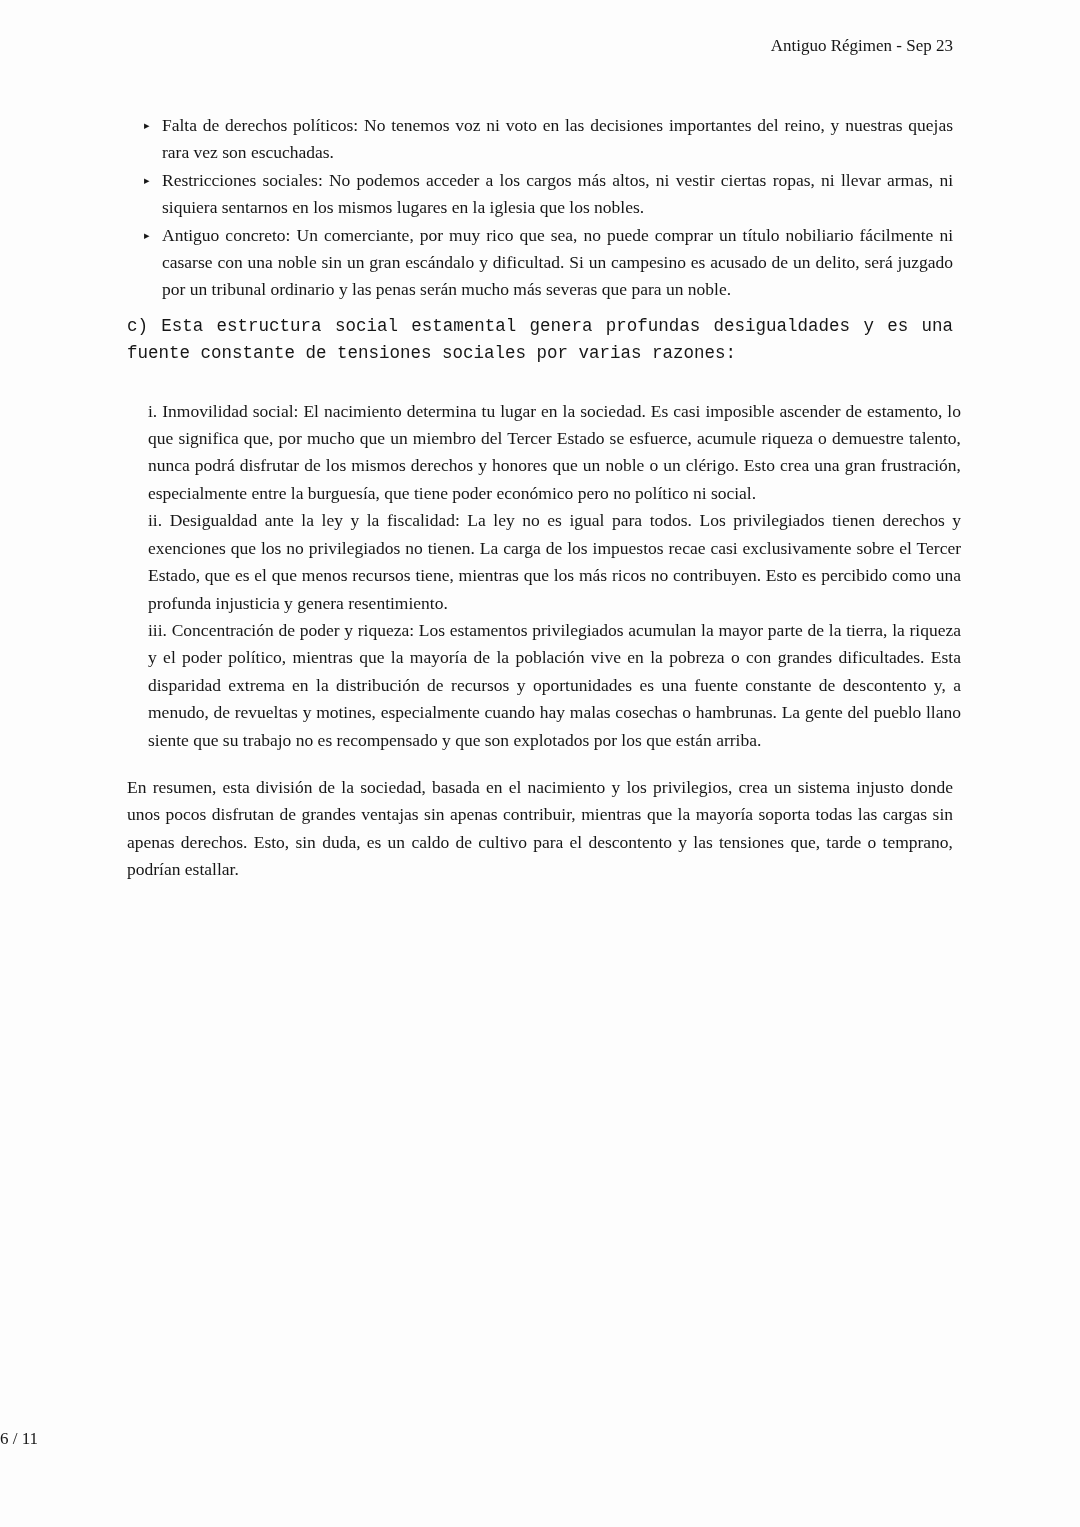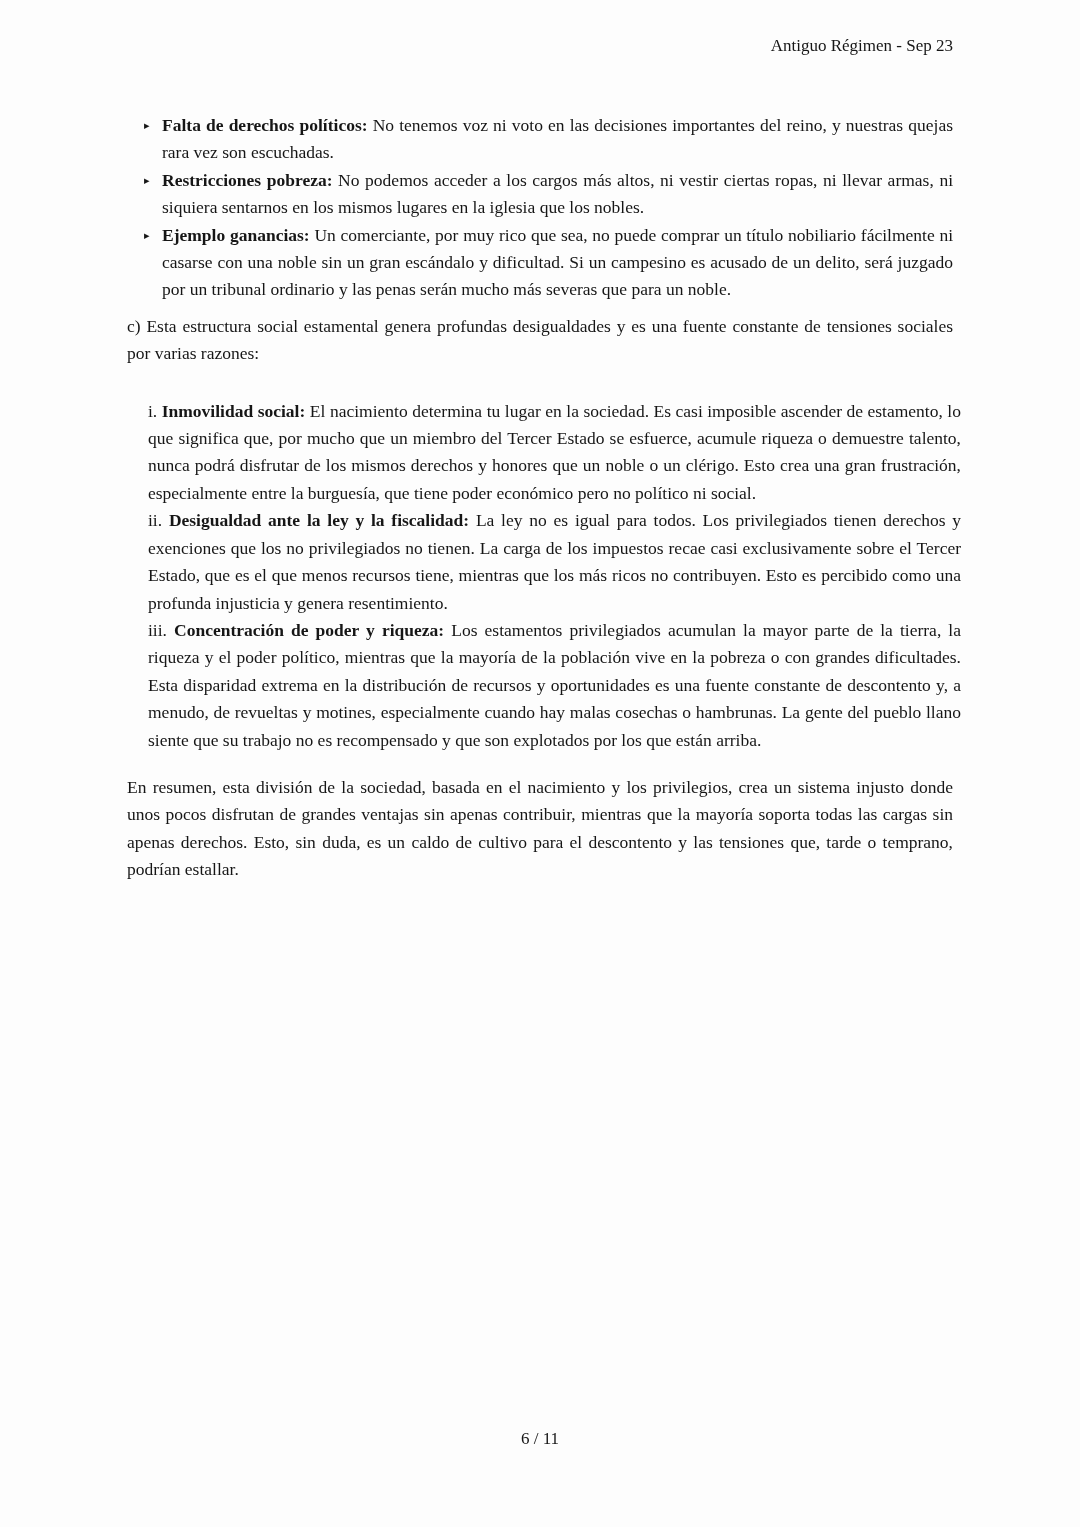--- a/index.html
+++ b/index.html
@@ -48,33 +48,33 @@
   }
   .bullet-marker {
     position: absolute;
     left: 17px;
     top: 0;
     font-family: "DejaVu Sans", sans-serif;
     font-size: 11px;
     line-height: 27.4px;
     color: #161616;
   }
-  .bold { font-weight: bold; }
-  .para-c { margin-top: 9px !important; }
+  .bold { font-weight: normal; }
+  .para-c { margin-top: 9px !important; font-family: Liberation Mono, monospace; }
   .numbered-block {
     margin: 30px -8px 12px 21px;
   }
   .num-item { margin: 0; }
   .closing { margin-top: 20px !important; }
   .page-footer {
     position: absolute;
     top: 1428px;
     left: 0;
     width: 100%;
-    text-align: center;
+    text-align: left;
     font-size: 17px;
     line-height: 22px;
   }
 </style>
 </head>
 <body>
 
 <div class="page">
 
   <div class="page-header">
@@ -82,24 +82,24 @@
   </div>
 
   <div class="doc-body">
 
 
     <ul class="bullet-list">
       <li class="bullet-item">
         <span class="bullet-marker">▸</span><span class="bold">Falta de derechos políticos:</span><span> No tenemos voz ni voto en las decisiones importantes del reino, y nuestras quejas rara vez son escuchadas.</span>
       </li>
       <li class="bullet-item">
-        <span class="bullet-marker">▸</span><span class="bold">Restricciones pobreza:</span><span> No podemos acceder a los cargos más altos, ni vestir ciertas ropas, ni llevar armas, ni siquiera sentarnos en los mismos lugares en la iglesia que los nobles.</span>
+        <span class="bullet-marker">▸</span><span class="bold">Restricciones sociales:</span><span> No podemos acceder a los cargos más altos, ni vestir ciertas ropas, ni llevar armas, ni siquiera sentarnos en los mismos lugares en la iglesia que los nobles.</span>
       </li>
       <li class="bullet-item">
-        <span class="bullet-marker">▸</span><span class="bold">Ejemplo ganancias:</span><span> Un comerciante, por muy rico que sea, no puede comprar un título nobiliario fácilmente ni casarse con una noble sin un gran escándalo y dificultad. Si un campesino es acusado de un delito, será juzgado por un tribunal ordinario y las penas serán mucho más severas que para un noble.</span>
+        <span class="bullet-marker">▸</span><span class="bold">Antiguo concreto:</span><span> Un comerciante, por muy rico que sea, no puede comprar un título nobiliario fácilmente ni casarse con una noble sin un gran escándalo y dificultad. Si un campesino es acusado de un delito, será juzgado por un tribunal ordinario y las penas serán mucho más severas que para un noble.</span>
       </li>
     </ul>
 
     <p class="para-c">c) Esta estructura social estamental genera profundas desigualdades y es una fuente constante de tensiones sociales por varias razones:</p>
 
     <div class="numbered-block">
       <p class="num-item">
         <span>i. </span><span class="bold">Inmovilidad social:</span><span> El nacimiento determina tu lugar en la sociedad. Es casi imposible ascender de estamento, lo que significa que, por mucho que un miembro del Tercer Estado se esfuerce, acumule riqueza o demuestre talento, nunca podrá disfrutar de los mismos derechos y honores que un noble o un clérigo. Esto crea una gran frustración, especialmente entre la burguesía, que tiene poder económico pero no político ni social.</span>
       </p>
       <p class="num-item">

